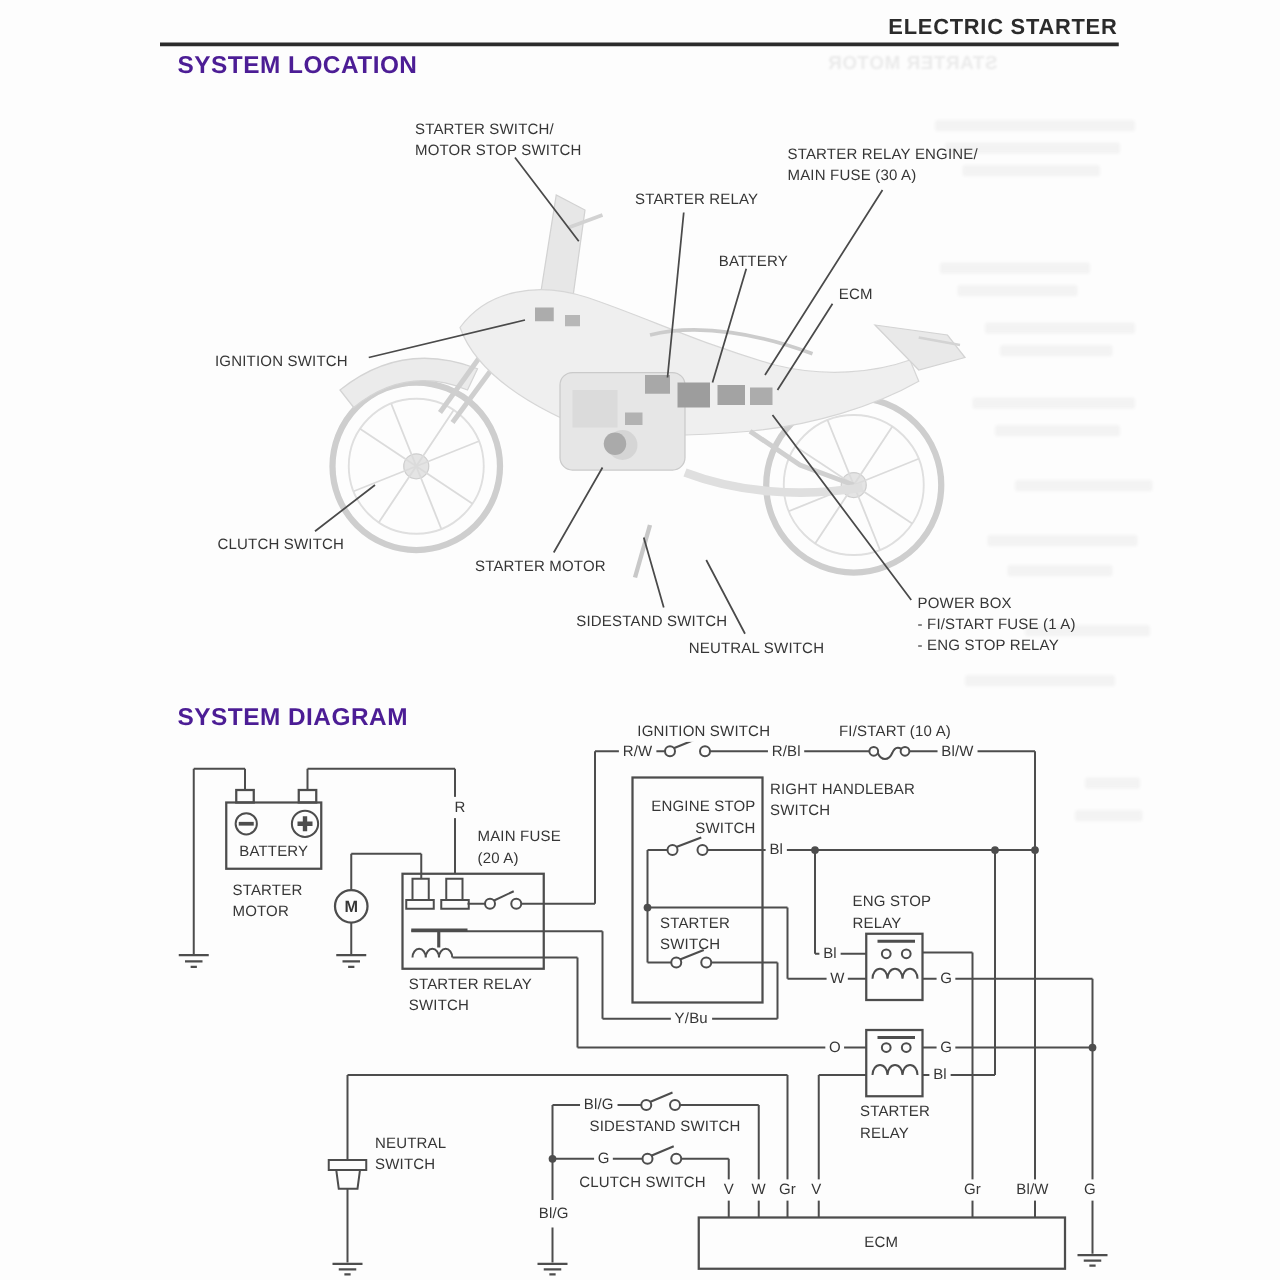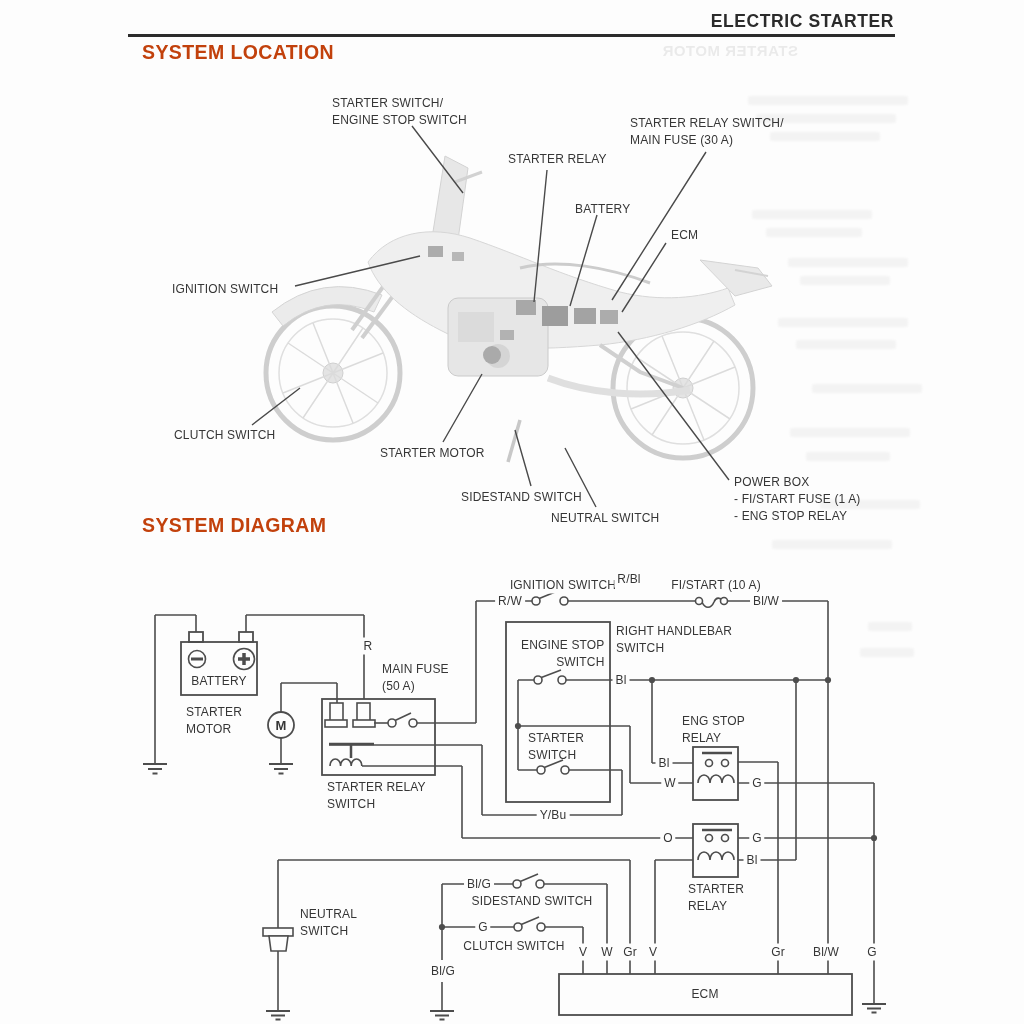--- a/index.html
+++ b/index.html
@@ -1,21 +1,21 @@
 <!DOCTYPE html>
 <html><head>
 <meta charset="utf-8">
 <style>
   html,body{margin:0;padding:0;background:#fff;}
   .page{position:relative;width:1024px;height:1024px;background:#fdfdfd;overflow:hidden;
         font-family:"Liberation Sans",sans-serif;}
   .hdr{position:absolute;top:11px;right:130px;font-size:17.5px;font-weight:bold;
        letter-spacing:.6px;color:#2b2b2b;}
   .hdr-rule{position:absolute;left:128px;top:34px;width:767px;height:2.6px;background:#2b2b2b;}
-  .sec{position:absolute;left:142px;font-size:19.5px;font-weight:bold;letter-spacing:.4px;color:#c2410c;}
+  .sec{position:absolute;left:142px;font-size:19.5px;font-weight:bold;letter-spacing:.4px;color:#4c1d95;}
   .lbl{position:absolute;font-size:12px;line-height:17px;color:#363636;letter-spacing:.15px;white-space:pre;}
   .lbl.ctr{transform:translate(-50%,-50%);background:#fdfdfd;padding:0 3px;text-align:center;}
   .lbl.nobg{background:none;padding:0;}
   svg{position:absolute;left:0;top:0;}
   .ghost{position:absolute;background:#555;opacity:.055;filter:blur(1.3px);border-radius:2px;}
   .ghost-txt{position:absolute;transform:scaleX(-1);opacity:.12;filter:blur(.7px);
              font-weight:bold;font-size:15px;color:#666;letter-spacing:.5px;}
 </style>
 </head>
 <body>
@@ -36,21 +36,21 @@
   <div class="ghost" style="left:790px;top:428px;width:120px;height:9px;"></div>
   <div class="ghost" style="left:806px;top:452px;width:84px;height:9px;"></div>
   <div class="ghost" style="left:820px;top:500px;width:100px;height:9px;"></div>
   <div class="ghost" style="left:772px;top:540px;width:120px;height:9px;"></div>
   <div class="ghost" style="left:868px;top:622px;width:44px;height:9px;"></div>
   <div class="ghost" style="left:860px;top:648px;width:54px;height:9px;"></div>
 
   <div class="hdr">ELECTRIC STARTER</div>
   <div class="hdr-rule"></div>
   <div class="sec" style="top:41px;">SYSTEM LOCATION</div>
-  <div class="sec" style="top:514px;">SYSTEM DIAGRAM</div>
+  <div class="sec" style="top:563px;">SYSTEM DIAGRAM</div>
 
   <svg width="1024" height="1024" viewBox="0 0 1024 1024">
 
     <g opacity="0.85">
 
       <circle cx="683" cy="388" r="70" fill="none" stroke="#c6c6c6" stroke-width="5"></circle>
       <circle cx="683" cy="388" r="56" fill="none" stroke="#dadada" stroke-width="1.5"></circle>
       <circle cx="683" cy="388" r="10" fill="#e0e0e0" stroke="#c6c6c6"></circle>
       <path d="M683,388 l52,-21 M683,388 l-52,21 M683,388 l21,52 M683,388 l-21,-52 M683,388 l47,31 M683,388 l-47,-31 M683,388 l-31,47 M683,388 l31,-47" stroke="#d6d6d6" stroke-width="1.5"></path>
 
@@ -206,40 +206,40 @@
         <path d="M143,764 H167 M148,769 H162 M152.5,773.5 H157.5"></path>
         <path d="M269,764 H293 M274,769 H288 M278.5,773.5 H283.5"></path>
         <path d="M266,1011 H290 M271,1015.5 H285 M275.5,1019.5 H280.5"></path>
         <path d="M430,1011 H454 M435,1015.5 H449 M439.5,1019.5 H444.5"></path>
         <path d="M862,1004 H886 M867,1008.5 H881 M871.5,1012.5 H876.5"></path>
       </g>
     </g>
   </svg>
 
   <div id="location-labels">
-      <div class="lbl" style="left: 332px; top: 95px;"><div>STARTER SWITCH/</div><div>ENGINE STOP SWITCH</div></div>
+      <div class="lbl" style="left: 332px; top: 95px;"><div>STARTER SWITCH/</div><div>MOTOR STOP SWITCH</div></div>
       <div class="lbl" style="left: 508px; top: 151px;"><div>STARTER RELAY</div></div>
-      <div class="lbl" style="left: 630px; top: 115px;"><div>STARTER RELAY SWITCH/</div><div>MAIN FUSE (30 A)</div></div>
+      <div class="lbl" style="left: 630px; top: 115px;"><div>STARTER RELAY ENGINE/</div><div>MAIN FUSE (30 A)</div></div>
       <div class="lbl" style="left: 575px; top: 201px;"><div>BATTERY</div></div>
       <div class="lbl" style="left: 671px; top: 227px;"><div>ECM</div></div>
       <div class="lbl" style="left: 172px; top: 281px;"><div>IGNITION SWITCH</div></div>
       <div class="lbl" style="left: 174px; top: 427px;"><div>CLUTCH SWITCH</div></div>
       <div class="lbl" style="left: 380px; top: 445px;"><div>STARTER MOTOR</div></div>
       <div class="lbl" style="left: 461px; top: 489px;"><div>SIDESTAND SWITCH</div></div>
       <div class="lbl" style="left: 551px; top: 510px;"><div>NEUTRAL SWITCH</div></div>
       <div class="lbl" style="left: 734px; top: 474px;"><div>POWER BOX</div><div>- FI/START FUSE (1 A)</div><div>- ENG STOP RELAY</div></div>
     </div>
   <div id="diagram-labels">
       <div class="lbl ctr" style="left: 563px; top: 585px;"><div>IGNITION SWITCH</div></div>
       <div class="lbl ctr" style="left: 716px; top: 585px;"><div>FI/START (10 A)</div></div>
       <div class="lbl ctr" style="left: 510px; top: 601px;"><div>R/W</div></div>
-      <div class="lbl ctr" style="left: 629px; top: 579px;"><div>R/Bl</div></div>
+      <div class="lbl ctr" style="left: 629px; top: 601px;"><div>R/Bl</div></div>
       <div class="lbl ctr" style="left: 766px; top: 601px;"><div>Bl/W</div></div>
       <div class="lbl ctr" style="left: 368px; top: 646px;"><div>R</div></div>
-      <div class="lbl" style="left: 382px; top: 661px;"><div>MAIN FUSE</div><div>(50 A)</div></div>
+      <div class="lbl" style="left: 382px; top: 661px;"><div>MAIN FUSE</div><div>(20 A)</div></div>
       <div class="lbl ctr" style="left: 219px; top: 681px;"><div>BATTERY</div></div>
       <div class="lbl" style="left: 186px; top: 704px;"><div>STARTER</div><div>MOTOR</div></div>
       <div class="lbl ctr nobg" style="left: 281px; top: 725px; font-weight: bold; font-size: 13px;"><div>M</div></div>
       <div class="lbl" style="left: 327px; top: 779px;"><div>STARTER RELAY</div><div>SWITCH</div></div>
       <div class="lbl" style="left: 521px; top: 637px; text-align: right;"><div>ENGINE STOP</div><div>SWITCH</div></div>
       <div class="lbl" style="left: 528px; top: 730px;"><div>STARTER</div><div>SWITCH</div></div>
       <div class="lbl" style="left: 616px; top: 623px;"><div>RIGHT HANDLEBAR</div><div>SWITCH</div></div>
       <div class="lbl ctr" style="left: 621px; top: 680px;"><div>Bl</div></div>
       <div class="lbl ctr" style="left: 664px; top: 763px;"><div>Bl</div></div>
       <div class="lbl ctr" style="left: 670px; top: 783px;"><div>W</div></div>

